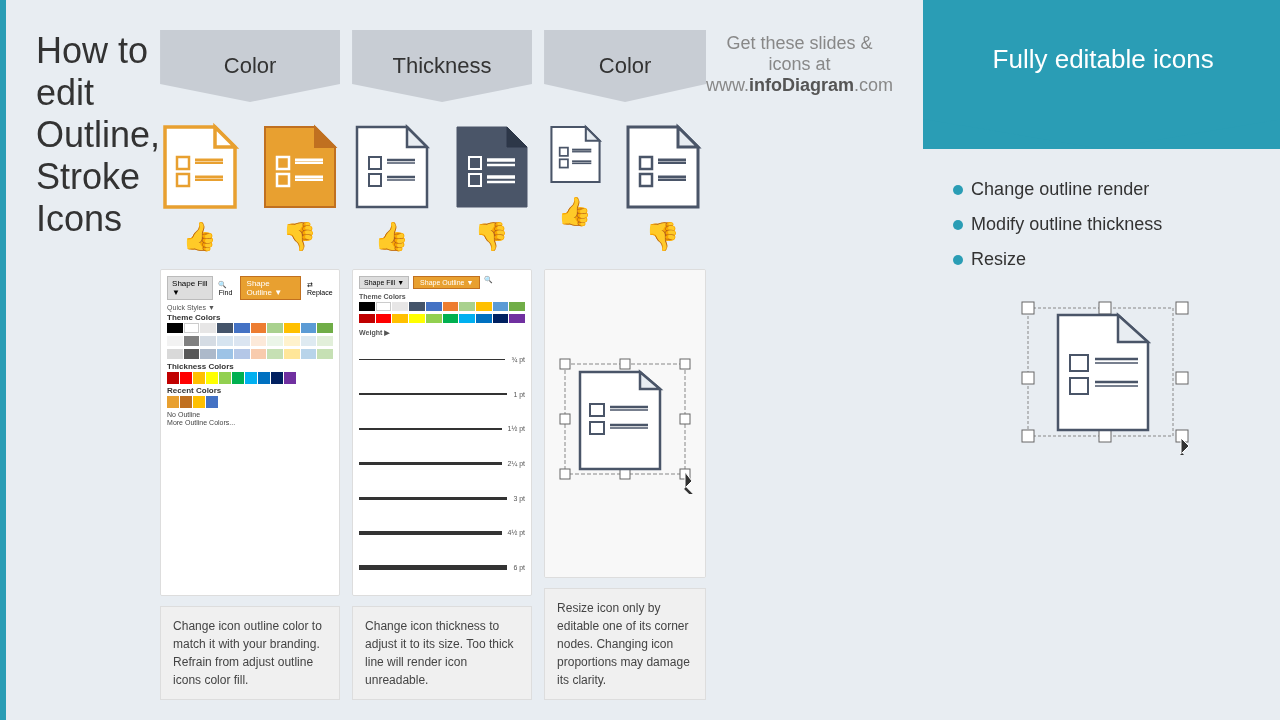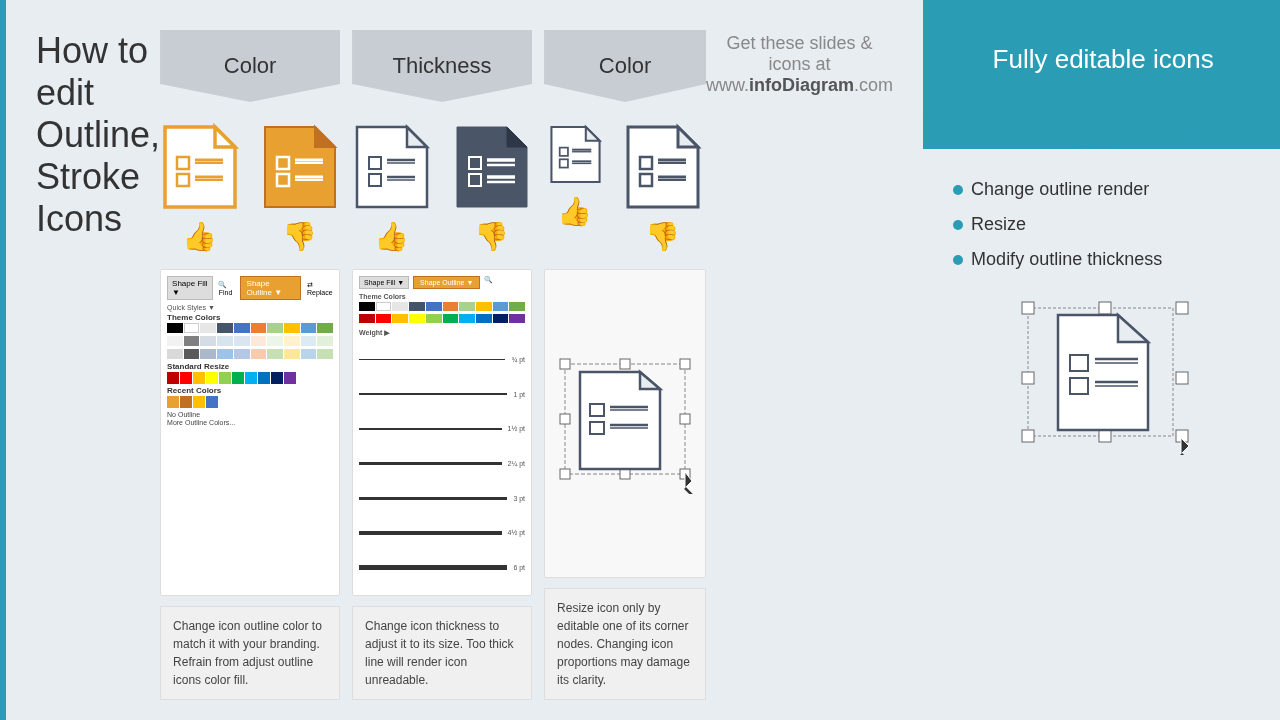--- a/index.html
+++ b/index.html
@@ -387,21 +387,21 @@
             <div class="cp-color-cell" style="background:#595959"></div>
             <div class="cp-color-cell" style="background:#acb9ca"></div>
             <div class="cp-color-cell" style="background:#9dc3e6"></div>
             <div class="cp-color-cell" style="background:#b4c7e7"></div>
             <div class="cp-color-cell" style="background:#f8cbad"></div>
             <div class="cp-color-cell" style="background:#c6e0b4"></div>
             <div class="cp-color-cell" style="background:#ffe699"></div>
             <div class="cp-color-cell" style="background:#b8d4ea"></div>
             <div class="cp-color-cell" style="background:#c6e0b4"></div>
           </div>
-          <div class="cp-section-label">Standard Resize</div>
+          <div class="cp-section-label">Thickness Colors</div>
           <div class="cp-std-colors">
             <div class="cp-std-cell" style="background:#c00000"></div>
             <div class="cp-std-cell" style="background:#ff0000"></div>
             <div class="cp-std-cell" style="background:#ffc000"></div>
             <div class="cp-std-cell" style="background:#ffff00"></div>
             <div class="cp-std-cell" style="background:#92d050"></div>
             <div class="cp-std-cell" style="background:#00b050"></div>
             <div class="cp-std-cell" style="background:#00b0f0"></div>
             <div class="cp-std-cell" style="background:#0070c0"></div>
             <div class="cp-std-cell" style="background:#002060"></div>
@@ -607,25 +607,25 @@
   </div>
   <div class="sidebar-chevron"></div>
   <div class="sidebar-body">
     <ul class="bullet-list">
       <li>
         <div class="bullet-dot"></div>
         <span>Change outline render</span>
       </li>
       <li>
         <div class="bullet-dot"></div>
-        <span>Resize</span>
+        <span>Modify outline thickness</span>
       </li>
       <li>
         <div class="bullet-dot"></div>
-        <span>Modify outline thickness</span>
+        <span>Resize</span>
       </li>
     </ul>
 
     <div class="resize-demo">
       <svg width="180" height="155" viewBox="0 0 180 155">
 
         <rect x="15" y="8" width="145" height="128" fill="none" stroke="#888" stroke-width="1" stroke-dasharray="3,2"></rect>
 
         <rect x="9" y="2" width="12" height="12" fill="white" stroke="#666" stroke-width="1"></rect>
         <rect x="86" y="2" width="12" height="12" fill="white" stroke="#666" stroke-width="1"></rect>

